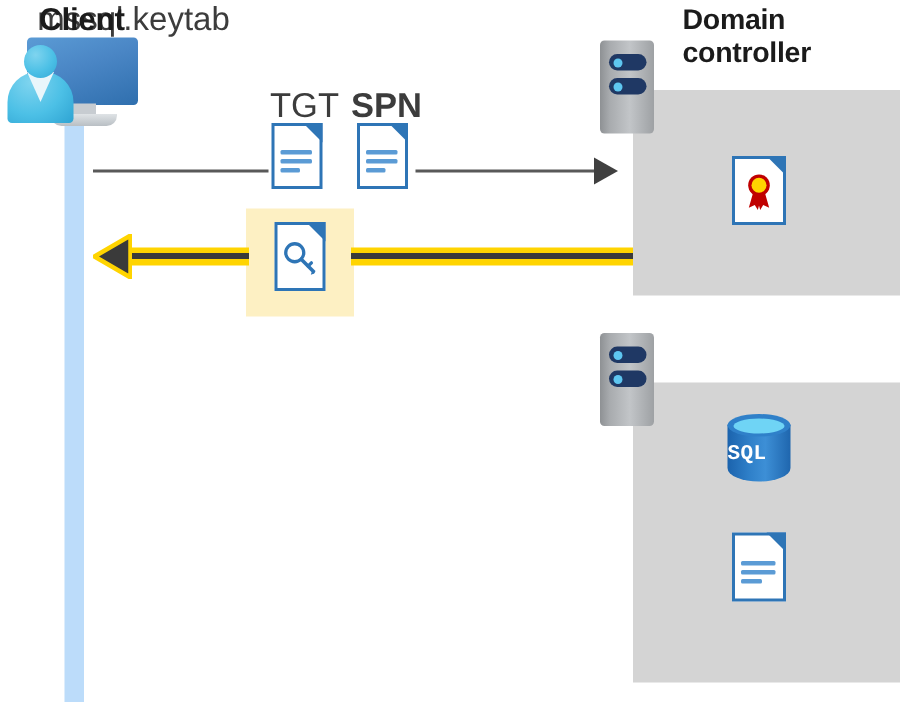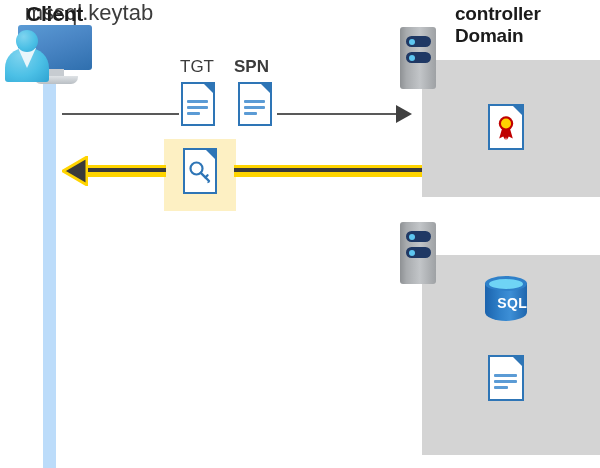--- a/index.html
+++ b/index.html
@@ -154,21 +154,21 @@
     border-radius: 1px;
   }
   .doc .lines i.short { width: 62%; }
 
   #tgt-doc { left: 181px; top: 82px;  width: 34px; height: 44px; }
   #spn-doc { left: 238px; top: 82px;  width: 34px; height: 44px; }
   #keytab-doc { left: 488px; top: 355px; width: 36px; height: 46px; }
 
   .doc-label {
     position: absolute;
-    font-size: 17px;
+    font-size: 23px;
     color: #3c3c3c;
     text-align: right;
   }
   #tgt-label { left: 180px; top: 57px; }
   #spn-label { left: 234px; top: 57px; font-weight: bold; }
   #keytab-label {
     left: 422px; top: 419px;
     width: 178px;
     text-align: center;
     font-size: 22px;
@@ -217,25 +217,26 @@
     position: absolute;
     left: 4px; top: 2.5px;
     width: 34px; height: 10px;
     border-radius: 50%;
     background: #6fd4f5;
   }
   #sql-text {
     position: absolute;
     left: 0; top: 19px;
     width: 42px;
-    text-align: right;
+    text-align: left;
     font-size: 14px;
     font-weight: bold;
     color: #ffffff;
     letter-spacing: 0.3px;
+    font-family: Liberation Mono, monospace;
   }
 
   
   .gray-line {
     background: #595959;
     height: 2px;
   }
   #line-client-tgt { left: 62px; top: 113px; width: 117px; }
   #line-spn-dc     { left: 277px; top: 113px; width: 120px; }
 
@@ -329,22 +330,22 @@
         <path d="M12.8 12.8 L21 21" fill="none" stroke="#2e75b6" stroke-width="2.4" stroke-linecap="round"></path>
         <path d="M17.4 17.4 L19.6 15.2" fill="none" stroke="#2e75b6" stroke-width="2.2" stroke-linecap="round"></path>
         <path d="M20.2 20.2 L21.6 22.4 L19.2 23.2 Z" fill="#2e75b6"></path>
       </svg>
     </div>
   </div>
 
   <div class="abs panel" id="dc-panel"></div>
 
   <div class="abs title noselect" id="dc-title">
+    <div>Domain</div>
     <div>controller</div>
-    <div>Domain</div>
   </div>
 
   <div class="abs server-icon" id="dc-server">
     <div class="bay"></div>
     <div class="bay"></div>
   </div>
 
   <div class="doc" id="cert-doc">
     <div class="sheet"></div>
     <div class="fold"></div>

